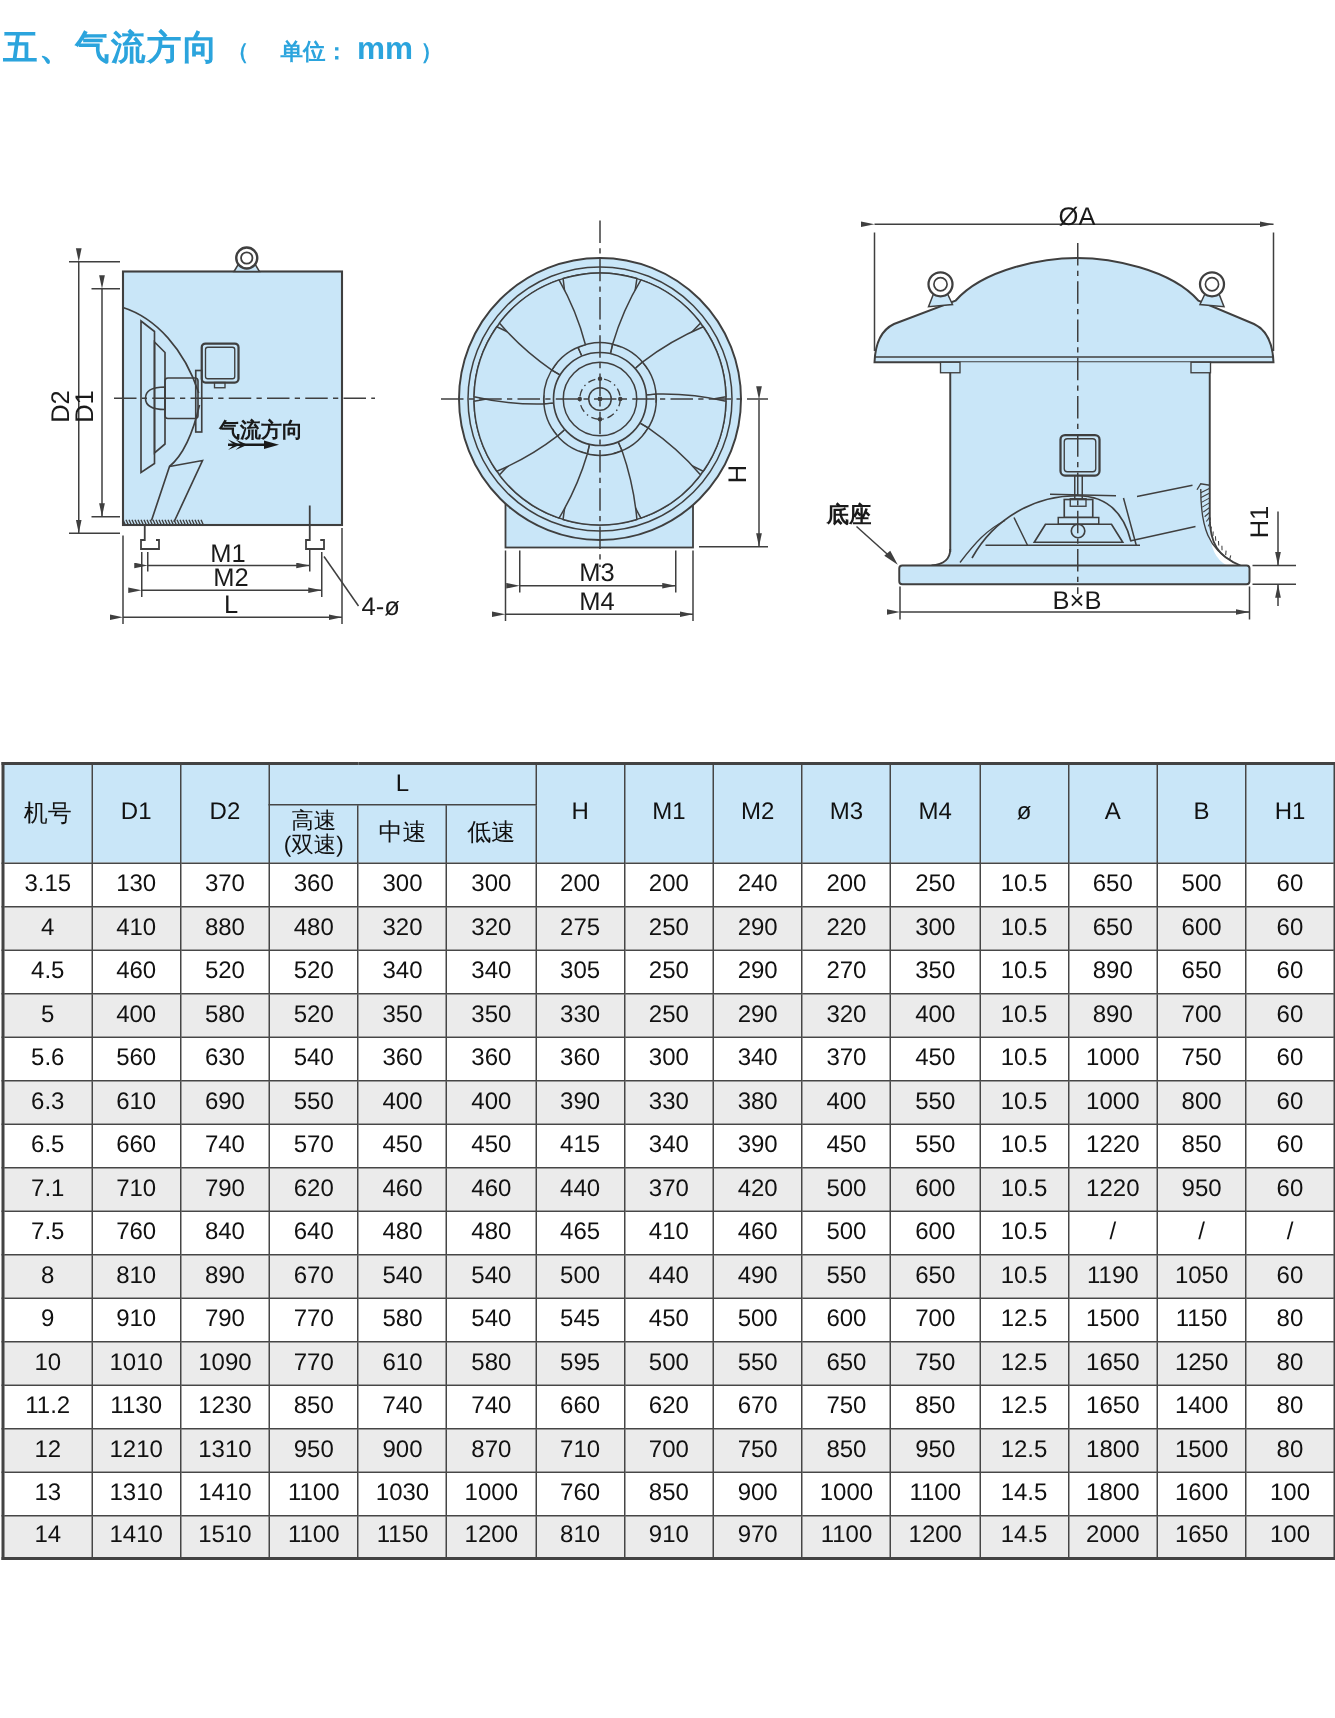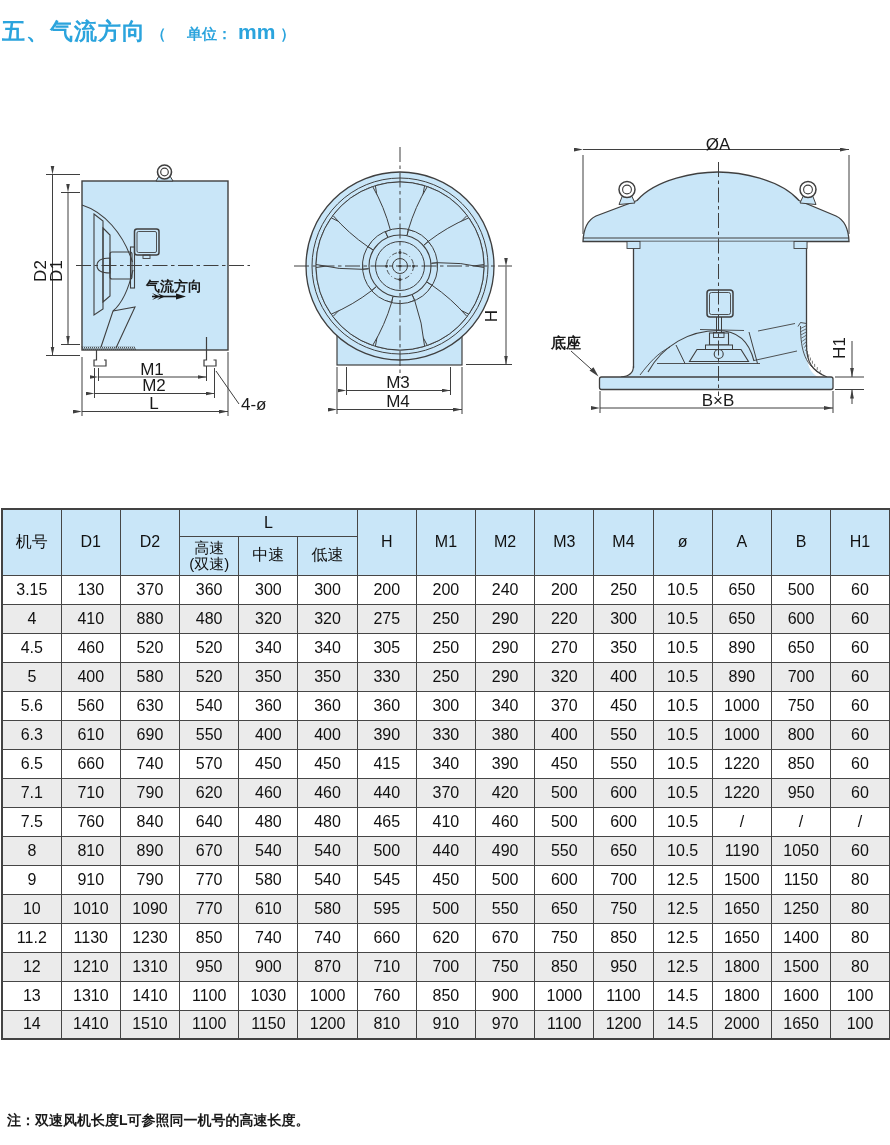--- a/index.html
+++ b/index.html
@@ -626,14 +626,13 @@
           <td>1100</td>
           <td>1200</td>
           <td>14.5</td>
           <td>2000</td>
           <td>1650</td>
           <td>100</td>
         </tr>
 </tbody>
     </table>
 
-<div class="note">注：双速风机长度L可参照同一机号的高速长度。</div>
 </div>
 
 </body></html>

